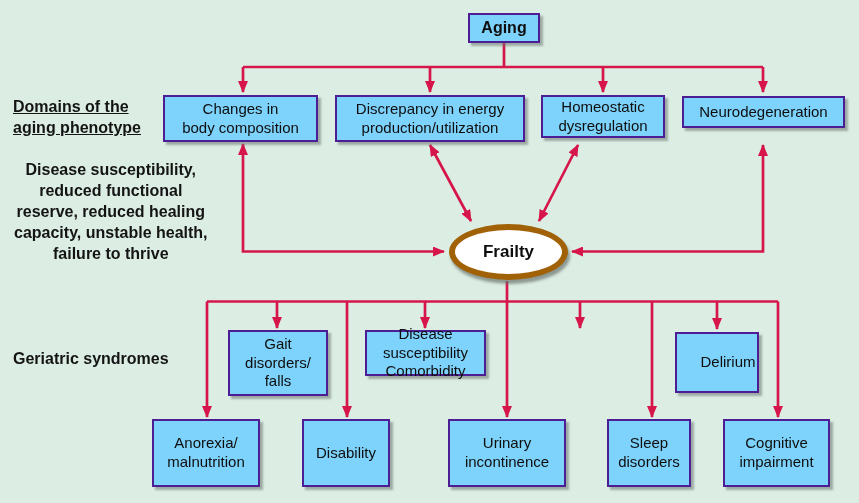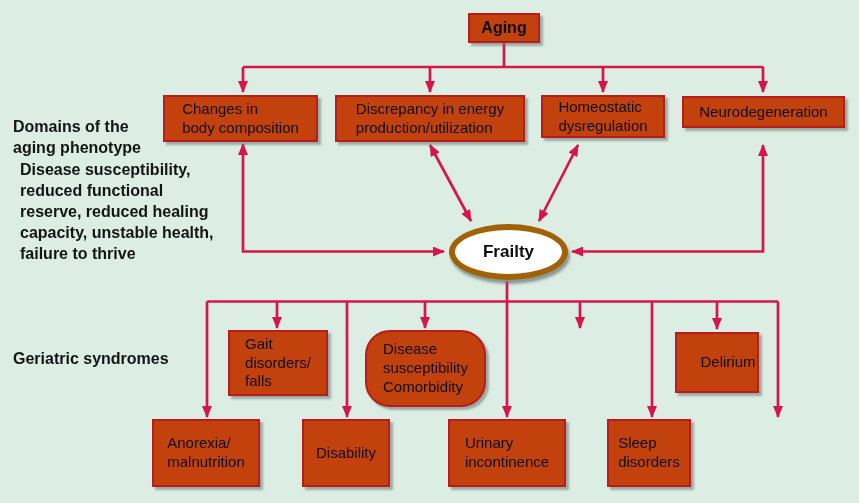--- a/index.html
+++ b/index.html
@@ -16,27 +16,27 @@
   }
   svg.connectors {
     position: absolute;
     left: 0; top: 0;
     width: 859px; height: 503px;
     z-index: 1;
   }
   .node {
     position: absolute;
     z-index: 2;
-    background: #c2410c;
-    border: 2px solid #b91c1c;
+    background: #7dd3fc;
+    border: 2px solid #4c1d95;
     box-shadow: 3px 3px 2px rgba(105,115,110,0.55);
     display: flex;
     align-items: center;
     justify-content: center;
-    text-align: left;
+    text-align: center;
     white-space: pre-line;
     font-size: 15px;
     line-height: 1.25;
     color: #0e0e0e;
     box-sizing: border-box;
   }
   .node.root {
     font-weight: bold;
     font-size: 16px;
   }
@@ -103,23 +103,23 @@
       <path d="M717,301.5 V329" marker-end="url(#ah)"></path>
 
       <path d="M207,301.5 V417" marker-end="url(#ah)"></path>
       <path d="M347,301.5 V417" marker-end="url(#ah)"></path>
       <path d="M507,301.5 V417" marker-end="url(#ah)"></path>
       <path d="M652,301.5 V417" marker-end="url(#ah)"></path>
       <path d="M778,301.5 V417" marker-end="url(#ah)"></path>
     </g>
   </svg>
 
-  <div class="side-label" style="left:13px; top:116px;">Domains of the
+  <div class="side-label" style="left:13px; top:96px;text-decoration:underline;">Domains of the
 aging phenotype</div>
-  <div class="side-label" style="left:20px; top:159px;">Disease susceptibility,
+  <div class="side-label" style="left:14px; top:159px;text-align:center;">Disease susceptibility,
 reduced functional
 reserve, reduced healing
 capacity, unstable health,
 failure to thrive</div>
   <div class="side-label" style="left:13px; top:348px;">Geriatric syndromes</div>
 
   <div class="node root" style="left:468px; top:13px; width:72px; height:30px;">Aging</div>
 
   <div class="node" style="left:163px; top:95px; width:155px; height:47px;">Changes in
 body composition</div>
@@ -127,26 +127,28 @@
 production/utilization</div>
   <div class="node" style="left:541px; top:95px; width:124px; height:43px;">Homeostatic
 dysregulation</div>
   <div class="node" style="left:682px; top:96px; width:163px; height:32px;">Neurodegeneration</div>
 
   <div class="ellipse" style="left:449px; top:224px; width:119px; height:56px;">Frailty</div>
 
   <div class="node" style="left:228px; top:330px; width:100px; height:66px;">Gait
 disorders/
 falls</div>
-  <div class="node" style="left:365px; top:330px; width:121px; height:77px;border-radius:25px;">Disease
+  <div class="node" style="left:365px; top:330px; width:121px; height:46px;">Disease
 susceptibility
 Comorbidity</div>
   <div class="node" style="left:675px; top:332px; width:84px; height:61px;padding-left:22px;">Delirium</div>
 
   <div class="node" style="left:152px; top:419px; width:108px; height:68px;">Anorexia/
 malnutrition</div>
   <div class="node" style="left:302px; top:419px; width:88px; height:68px;">Disability</div>
   <div class="node" style="left:448px; top:419px; width:118px; height:68px;">Urinary
 incontinence</div>
   <div class="node" style="left:607px; top:419px; width:84px; height:68px;">Sleep
 disorders</div>
+  <div class="node" style="left:723px; top:419px; width:107px; height:68px;">Cognitive
+impairment</div>
 
 </div>
 
 </body></html>

